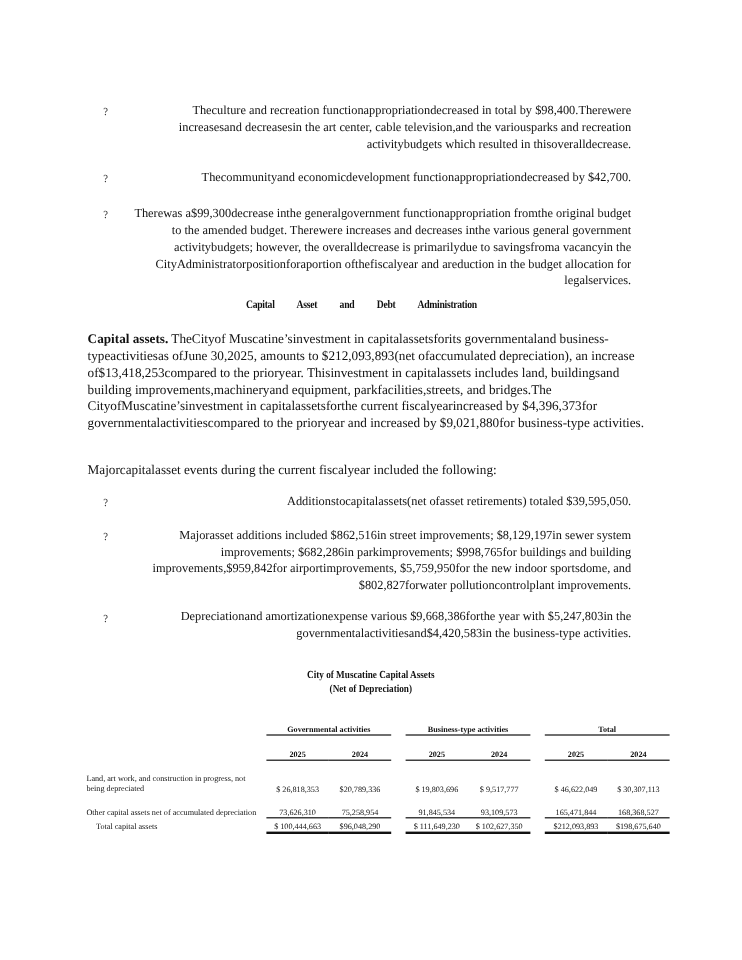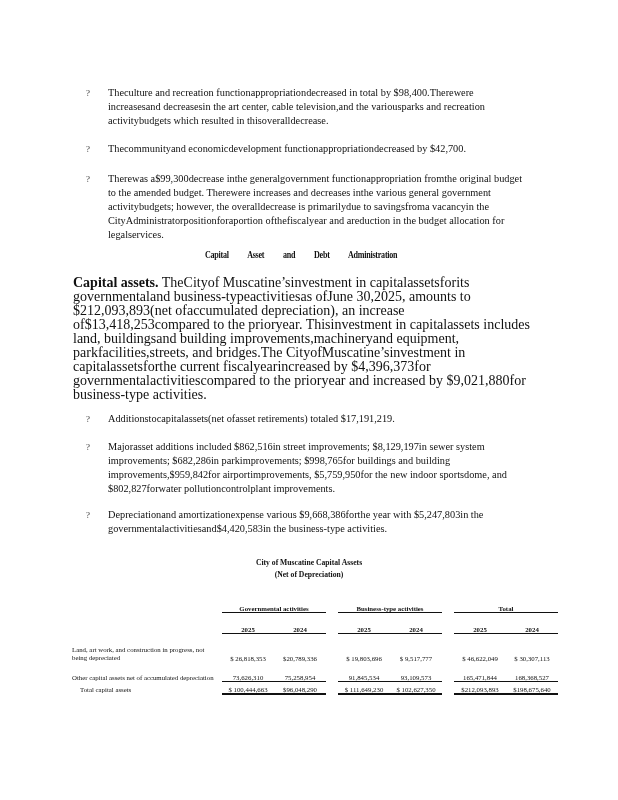--- a/index.html
+++ b/index.html
@@ -1,25 +1,25 @@
 <!DOCTYPE html>
 <html><head>
 <meta charset="utf-8">
 <style>
   html, body { margin: 0; padding: 0; background: #ffffff; }
   body { width: 618px; height: 800px; position: relative; overflow: hidden;
          font-family: "Liberation Serif", serif; color: #111; }
   .page { position: absolute; left: 0; top: 0; width: 618px; height: 800px; }
   .bullet { position: absolute; left: 86px; width: 440px; font-size: 10.3px; line-height: 14px; }
   .bullet .mark { position: absolute; left: 0; top: 0; font-size: 9px; color: #333; }
-  .bullet .txt { margin-left: 22px; display: block; }
+  .bullet .txt { margin-left: 22px; display: block; text-align: right; }
   .heading { position: absolute; left: 205px; top: 250px; font-size: 9.5px; font-weight: bold;
              letter-spacing: -0.3px; transform: scaleX(0.85); transform-origin: left; }
   .heading span { margin-right: 20px; }
-  .para { position: absolute; left: 73px; width: 470px; font-size: 14px; line-height: 14px; }
+  .para { position: absolute; left: 73px; width: 470px; font-size: 11px; line-height: 14px; }
   .para b { font-weight: bold; }
   .tbl-title { position: absolute; left: 0; width: 618px; text-align: center; font-size: 9px;
                font-weight: bold; line-height: 12px; transform: scaleX(0.85); }
   table.cap { position: absolute; left: 72px; top: 598px; border-collapse: collapse;
               font-size: 6.8px; font-family: "Liberation Serif", serif; }
   table.cap td { padding: 0; vertical-align: bottom; white-space: nowrap; }
   .grp { text-align: center; font-weight: bold; border-bottom: 1px solid #111; height: 14px; }
   .yr { text-align: center; font-weight: bold; border-bottom: 1px solid #111; height: 20px; }
   .gap { width: 12px; }
   .lbl { width: 140px; line-height: 8px; padding-right: 2px !important; }
@@ -50,24 +50,25 @@
     <span>Asset</span>
     <span>and</span>
     <span>Debt</span>
     <span>Administration</span>
   </div>
 
   <div class="para" style="top:276px;">
     <b>Capital assets.</b><span> TheCityof Muscatine’sinvestment in capitalassetsforits governmentaland business-typeactivitiesas ofJune 30,2025, amounts to $212,093,893(net ofaccumulated  depreciation), an increase of$13,418,253compared to the prioryear. Thisinvestment in capitalassets includes land, buildingsand building improvements,machineryand equipment, parkfacilities,streets, and bridges.The CityofMuscatine’sinvestment in capitalassetsforthe current fiscalyearincreased by $4,396,373for governmentalactivitiescompared to the prioryear and increased by $9,021,880for business-type activities.</span>
   </div>
 
+  <div class="para" style="top:385px;">Majorcapitalasset events during the current fiscalyear included the following:</div>
 
   <div class="bullet" style="top:412px;">
     <span class="mark">?</span>
-    <span class="txt">Additionstocapitalassets(net ofasset retirements) totaled $17,191,219.</span>
+    <span class="txt">Additionstocapitalassets(net ofasset retirements) totaled $39,595,050.</span>
   </div>
   <div class="bullet" style="top:440px;">
     <span class="mark">?</span>
     <span class="txt">Majorasset additions included $862,516in street improvements; $8,129,197in sewer system improvements; $682,286in parkimprovements; $998,765for buildings   and building improvements,$959,842for airportimprovements, $5,759,950for the new indoor sportsdome, and $802,827forwater pollutioncontrolplant improvements.</span>
   </div>
   <div class="bullet" style="top:508px;">
     <span class="mark">?</span>
     <span class="txt">Depreciationand amortizationexpense various $9,668,386forthe year with $5,247,803in the governmentalactivitiesand$4,420,583in the business-type activities.</span>
   </div>
 

